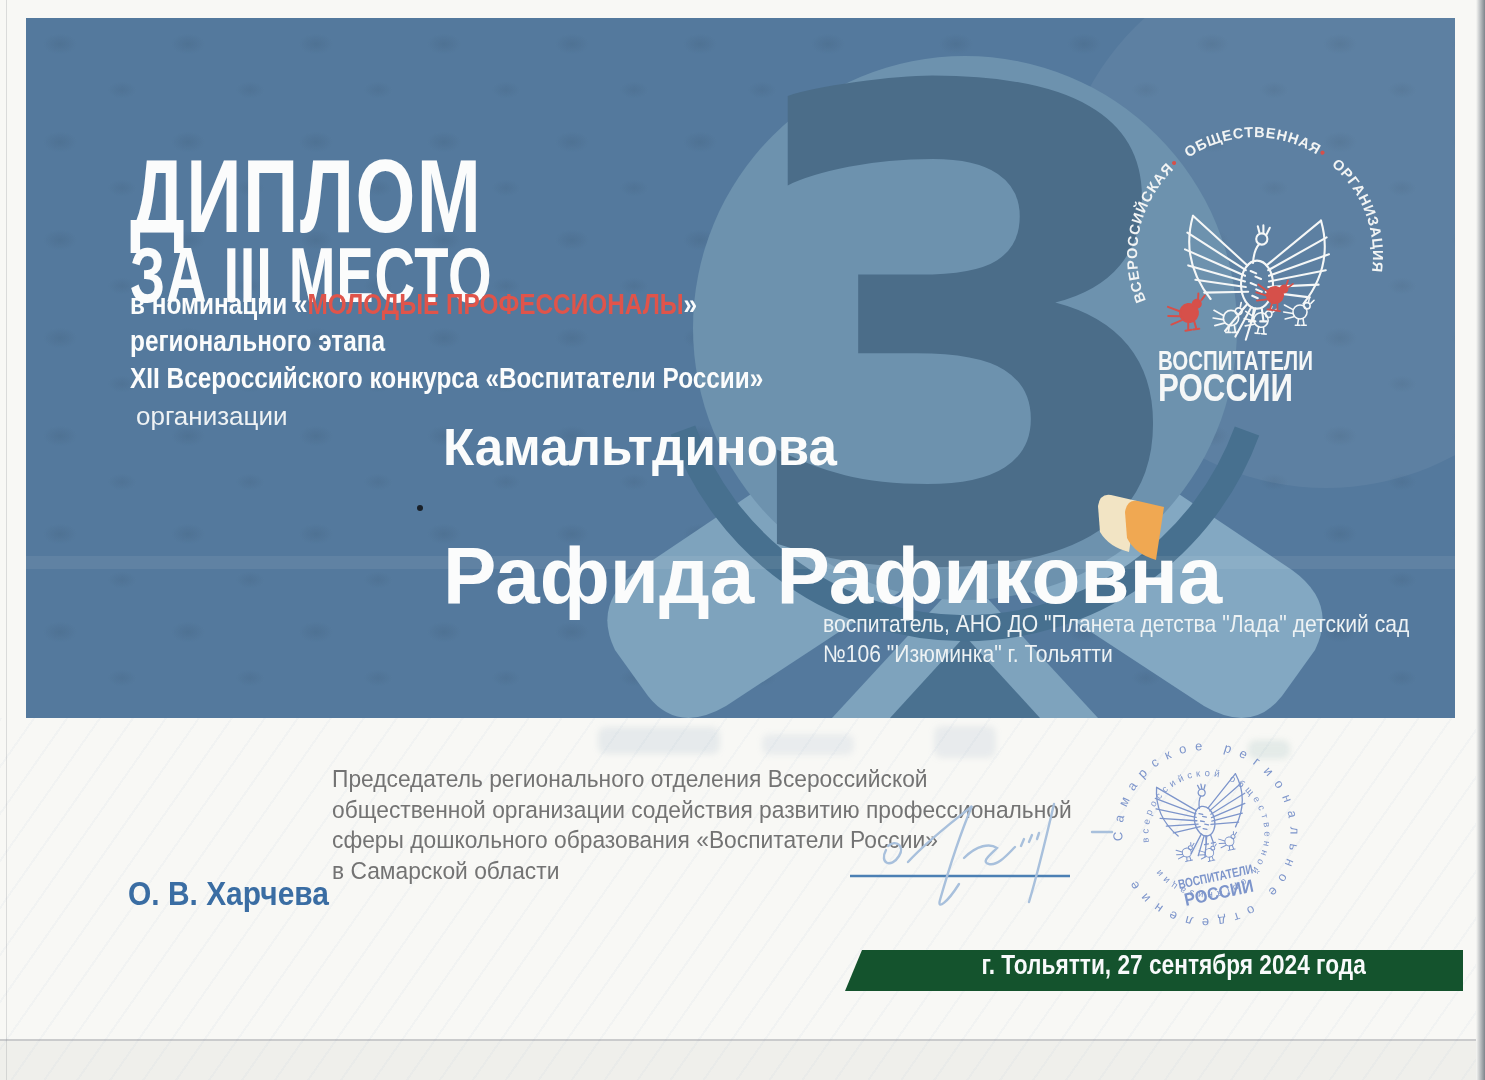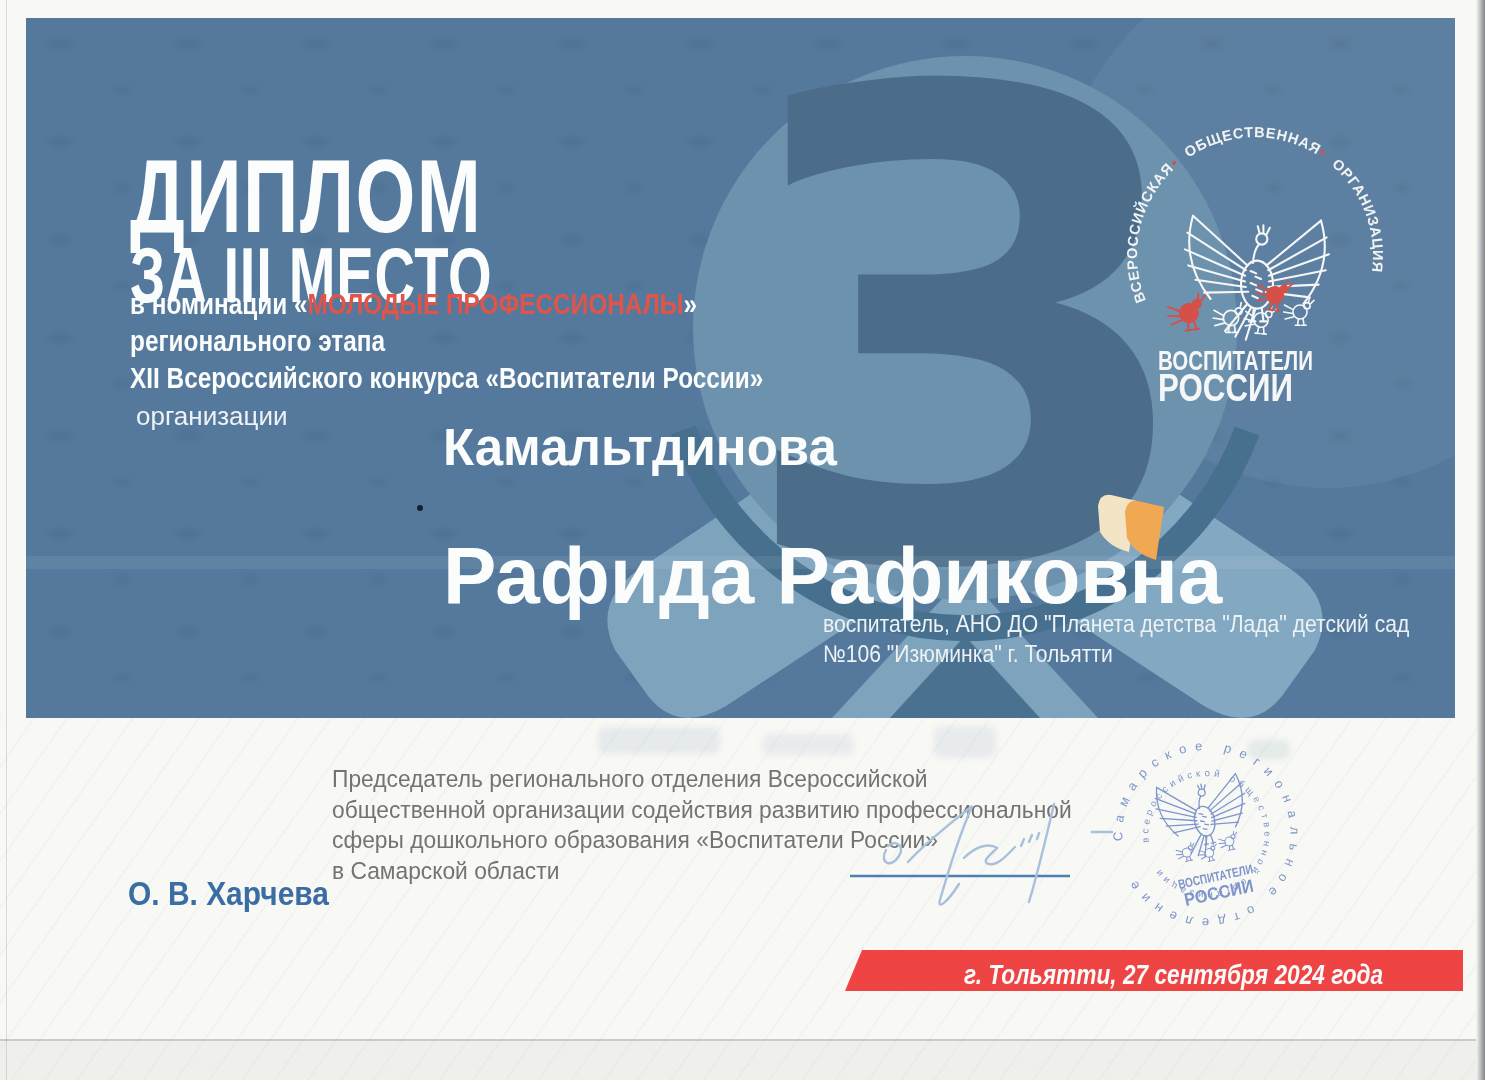--- a/index.html
+++ b/index.html
@@ -46,23 +46,23 @@
   .fund-icon{left:1066px;top:470px;width:84px;height:82px;}
   .fund-text{left:1152px;top:516px;font-size:27px;font-weight:700;line-height:31px;letter-spacing:1px;color:#f6f7f6;}
   
   .emblem-svg{left:1059px;top:77px;}
   
   .sig-block{position:absolute;left:332px;top:764px;font-size:24.5px;line-height:30.5px;color:#737373;}
   .signer{position:absolute;left:128px;top:874px;font-size:34px;font-weight:700;color:#3a6da3;
     display:inline-block;transform:scaleX(.88);transform-origin:0 0;white-space:nowrap;}
   .sign-svg{position:absolute;left:838px;top:786px;}
   .stamp-svg{position:absolute;left:1102px;top:732px;transform:rotate(-12deg);}
-  .date-bar{position:absolute;left:845px;top:950px;width:618px;height:41px;background:#ef4444;
+  .date-bar{position:absolute;left:845px;top:950px;width:618px;height:41px;background:#14532d;
     clip-path:polygon(17px 0,100% 0,100% 100%,0 100%);
-    display:flex;align-items:flex-end;justify-content:center;padding-left:40px;box-sizing:border-box;font-style:italic;}
+    display:flex;align-items:flex-start;justify-content:center;padding-left:40px;box-sizing:border-box;}
   .date-text{font-size:27px;font-weight:700;color:#f8fafb;display:inline-block;
     transform:scaleX(.84);white-space:nowrap;}
   .ink-dot{position:absolute;left:417px;top:505px;width:6px;height:6px;border-radius:50%;background:rgba(10,10,12,.8);}
   svg text{font-family:"Liberation Sans","DejaVu Sans",sans-serif;}
 </style>
 </head>
 <body>
 
 <svg width="0" height="0" style="position:absolute" aria-hidden="true">
   <defs>

